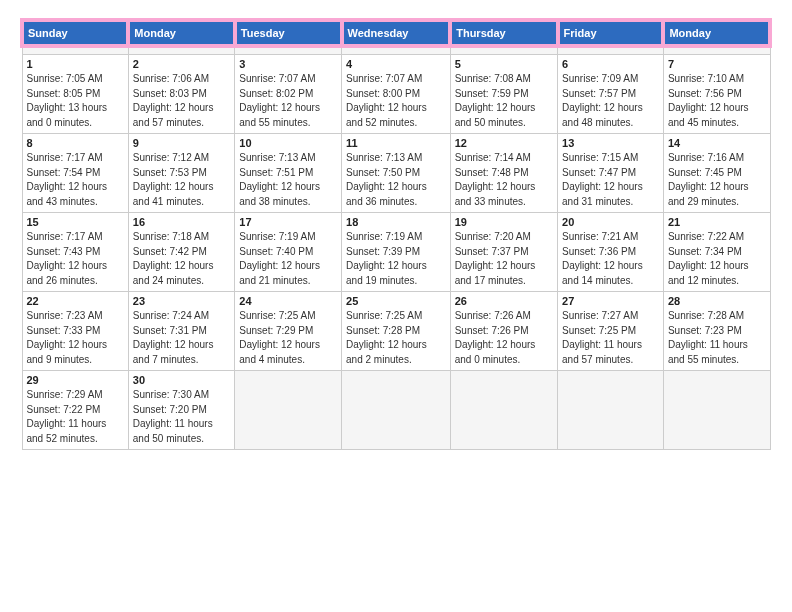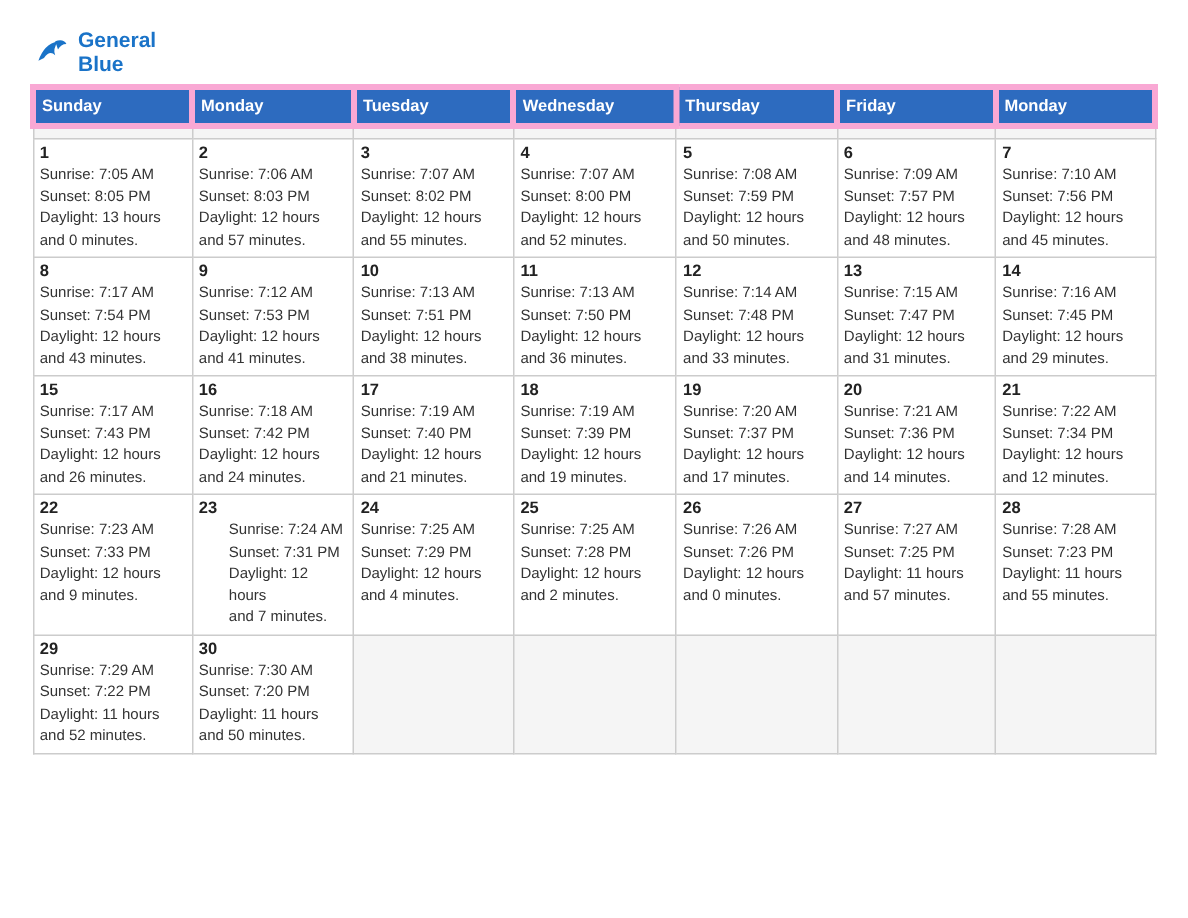--- a/index.html
+++ b/index.html
@@ -80,36 +80,20 @@
     .day-info {
       font-size: 10px;
       line-height: 1.45;
       color: #333;
     }
   </style>
 </head>
 <body>
 
 <div class="page">
-  <div class="header-row">
-    <div class="logo">
-      <svg class="logo-bird" viewBox="0 0 30 30" xmlns="http://www.w3.org/2000/svg">
-        <path d="M6,22 Q10,10 20,8 Q16,14 18,18 Q14,14 10,20 Z" fill="#1a73c8"></path>
-        <path d="M18,8 Q24,6 26,10 Q22,10 20,14 Q19,11 18,8 Z" fill="#1a73c8"></path>
-      </svg>
-      <div>
-        <div style="font-size:14px;font-weight:bold;color:#1a73c8;">General</div>
-        <div style="font-size:14px;font-weight:bold;color:#1a73c8;">Blue</div>
-      </div>
-    </div>
-    <div class="title-block">
-      <h1></h1>
-      <div class="subtitle"></div>
-    </div>
-  </div>
 
   <table class="calendar-table">
     <thead>
       <tr>
         <th>Sunday</th>
         <th>Monday</th>
         <th>Tuesday</th>
         <th>Wednesday</th>
         <th>Thursday</th>
         <th>Friday</th>
@@ -282,21 +266,21 @@
         <tr>
           <td>
             <span class="day-number">22</span>
             <div class="day-info" style="white-space: pre-line;">Sunrise: 7:23 AM
 Sunset: 7:33 PM
 Daylight: 12 hours
 and 9 minutes.</div>
           </td>
           <td>
             <span class="day-number">23</span>
-            <div class="day-info" style="white-space: pre-line; margin-left: 20px;">Sunrise: 7:24 AM
+            <div class="day-info" style="white-space: pre-line;">Sunrise: 7:24 AM
 Sunset: 7:31 PM
 Daylight: 12 hours
 and 7 minutes.</div>
           </td>
           <td>
             <span class="day-number">24</span>
             <div class="day-info" style="white-space: pre-line;">Sunrise: 7:25 AM
 Sunset: 7:29 PM
 Daylight: 12 hours
 and 4 minutes.</div>

